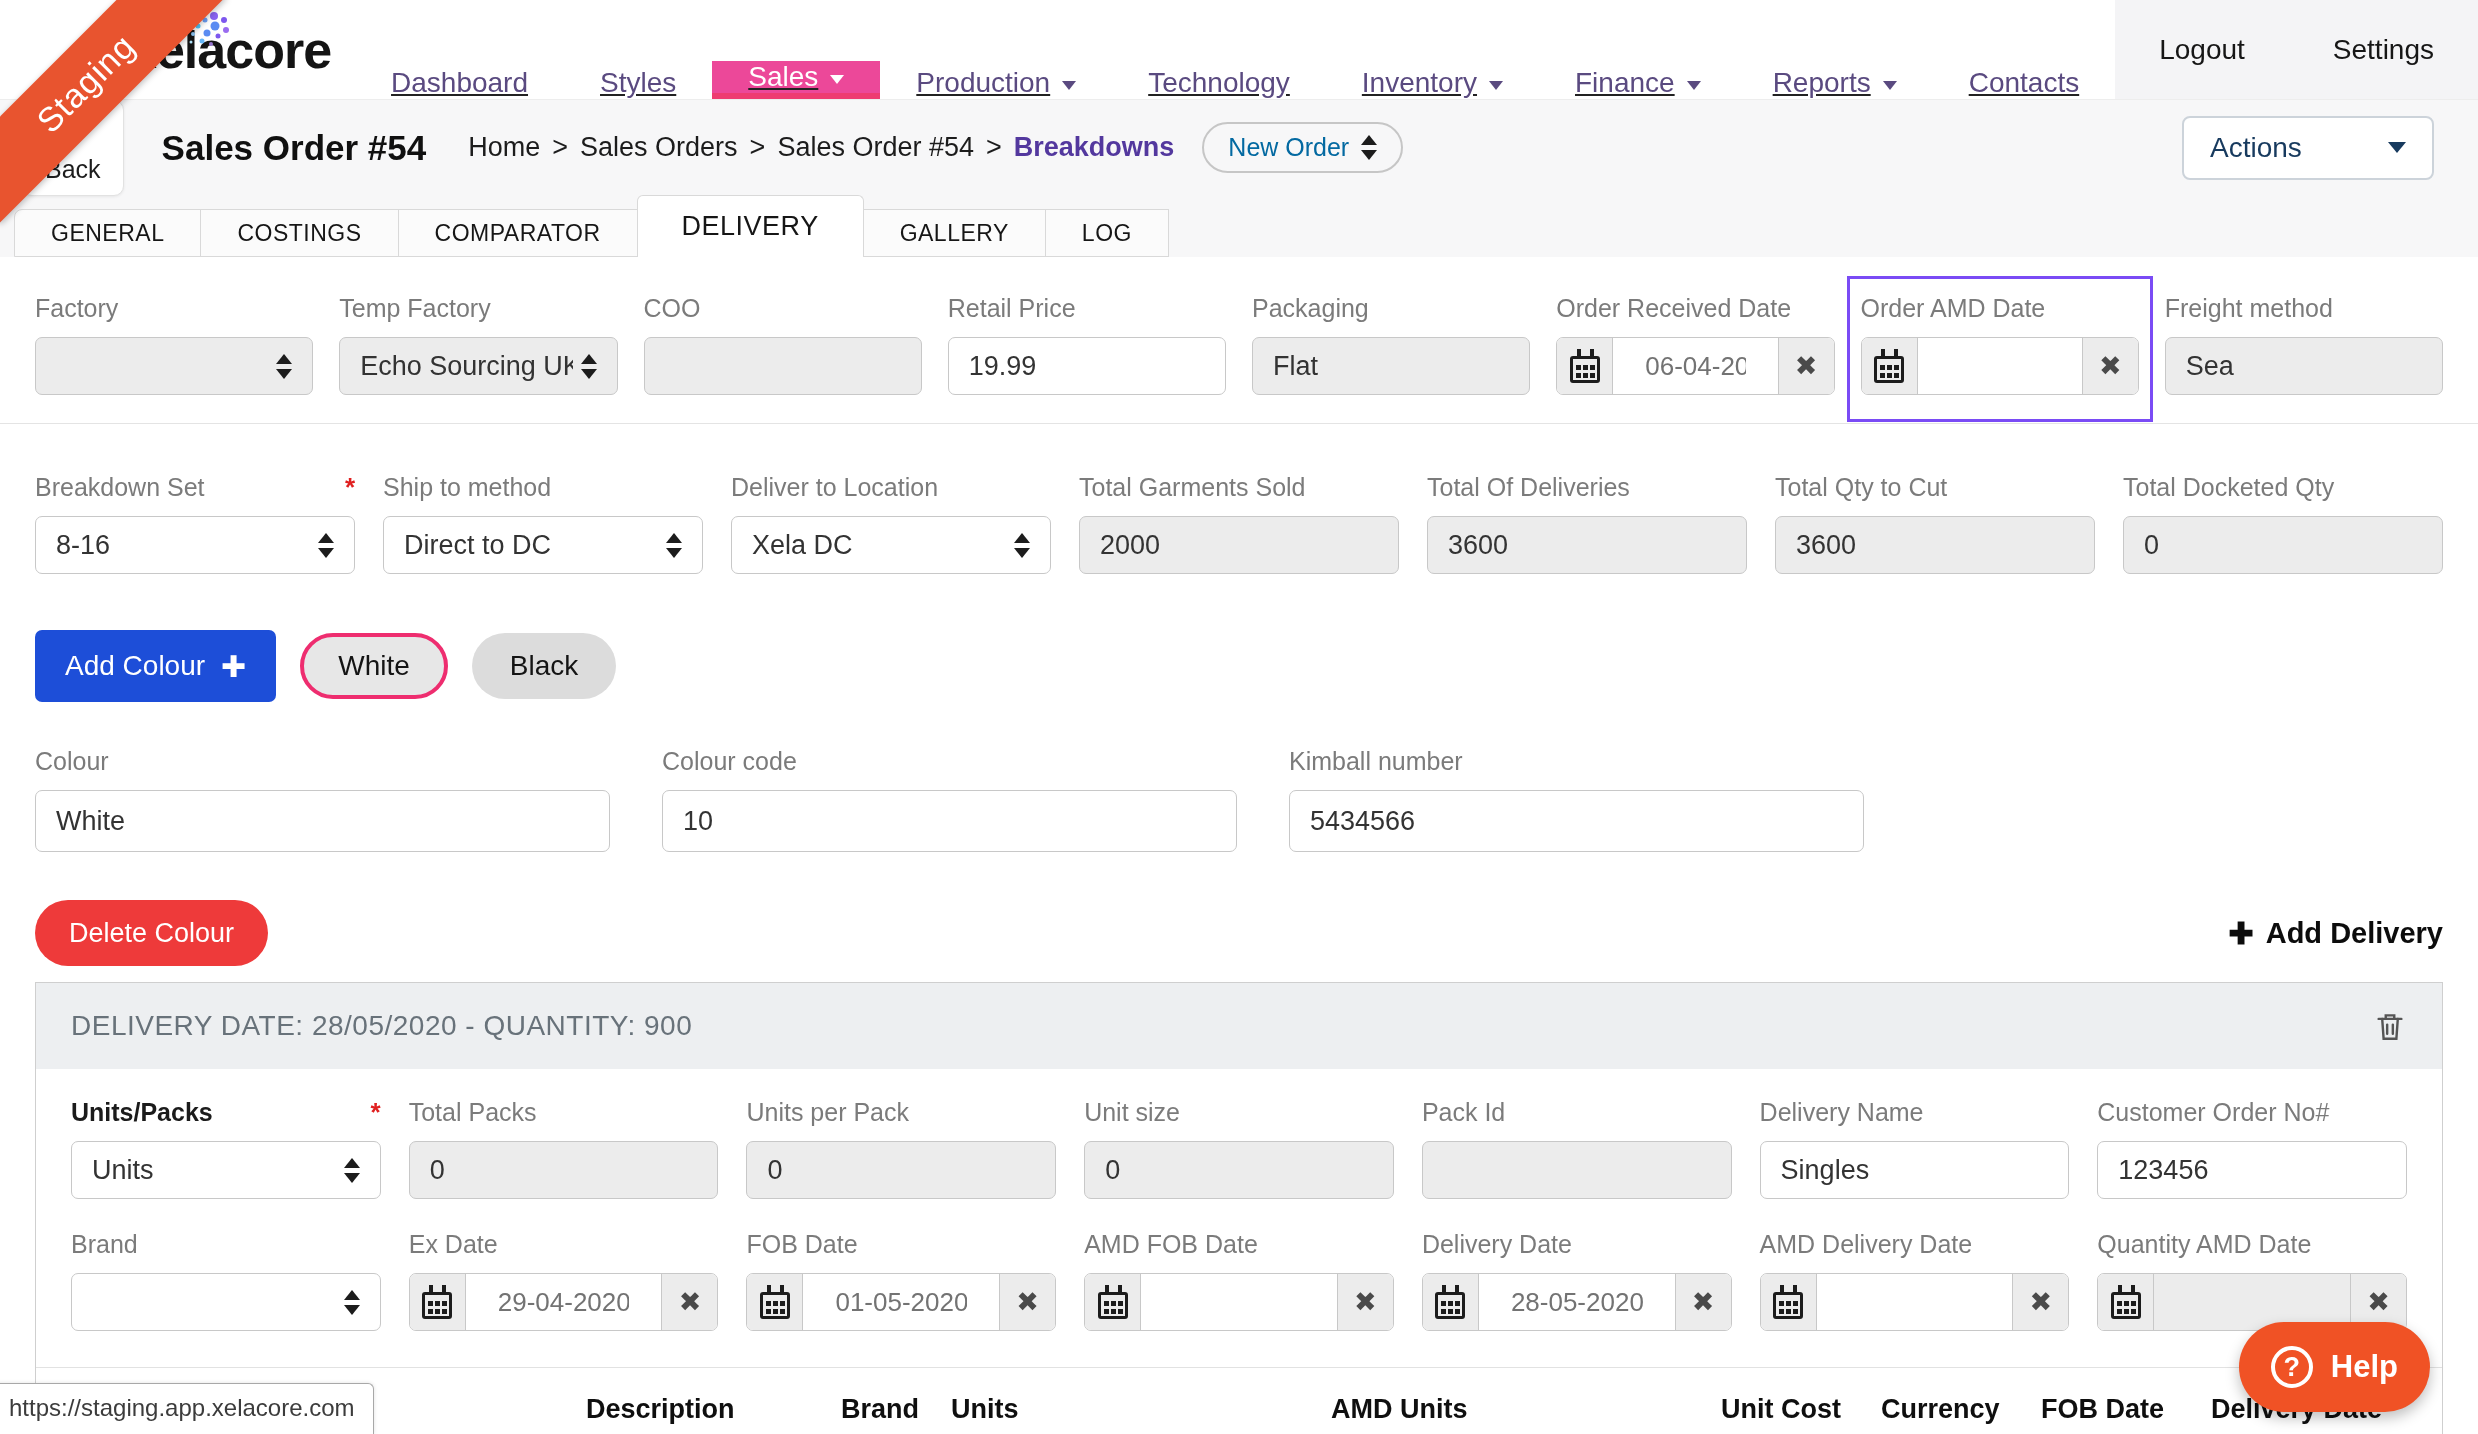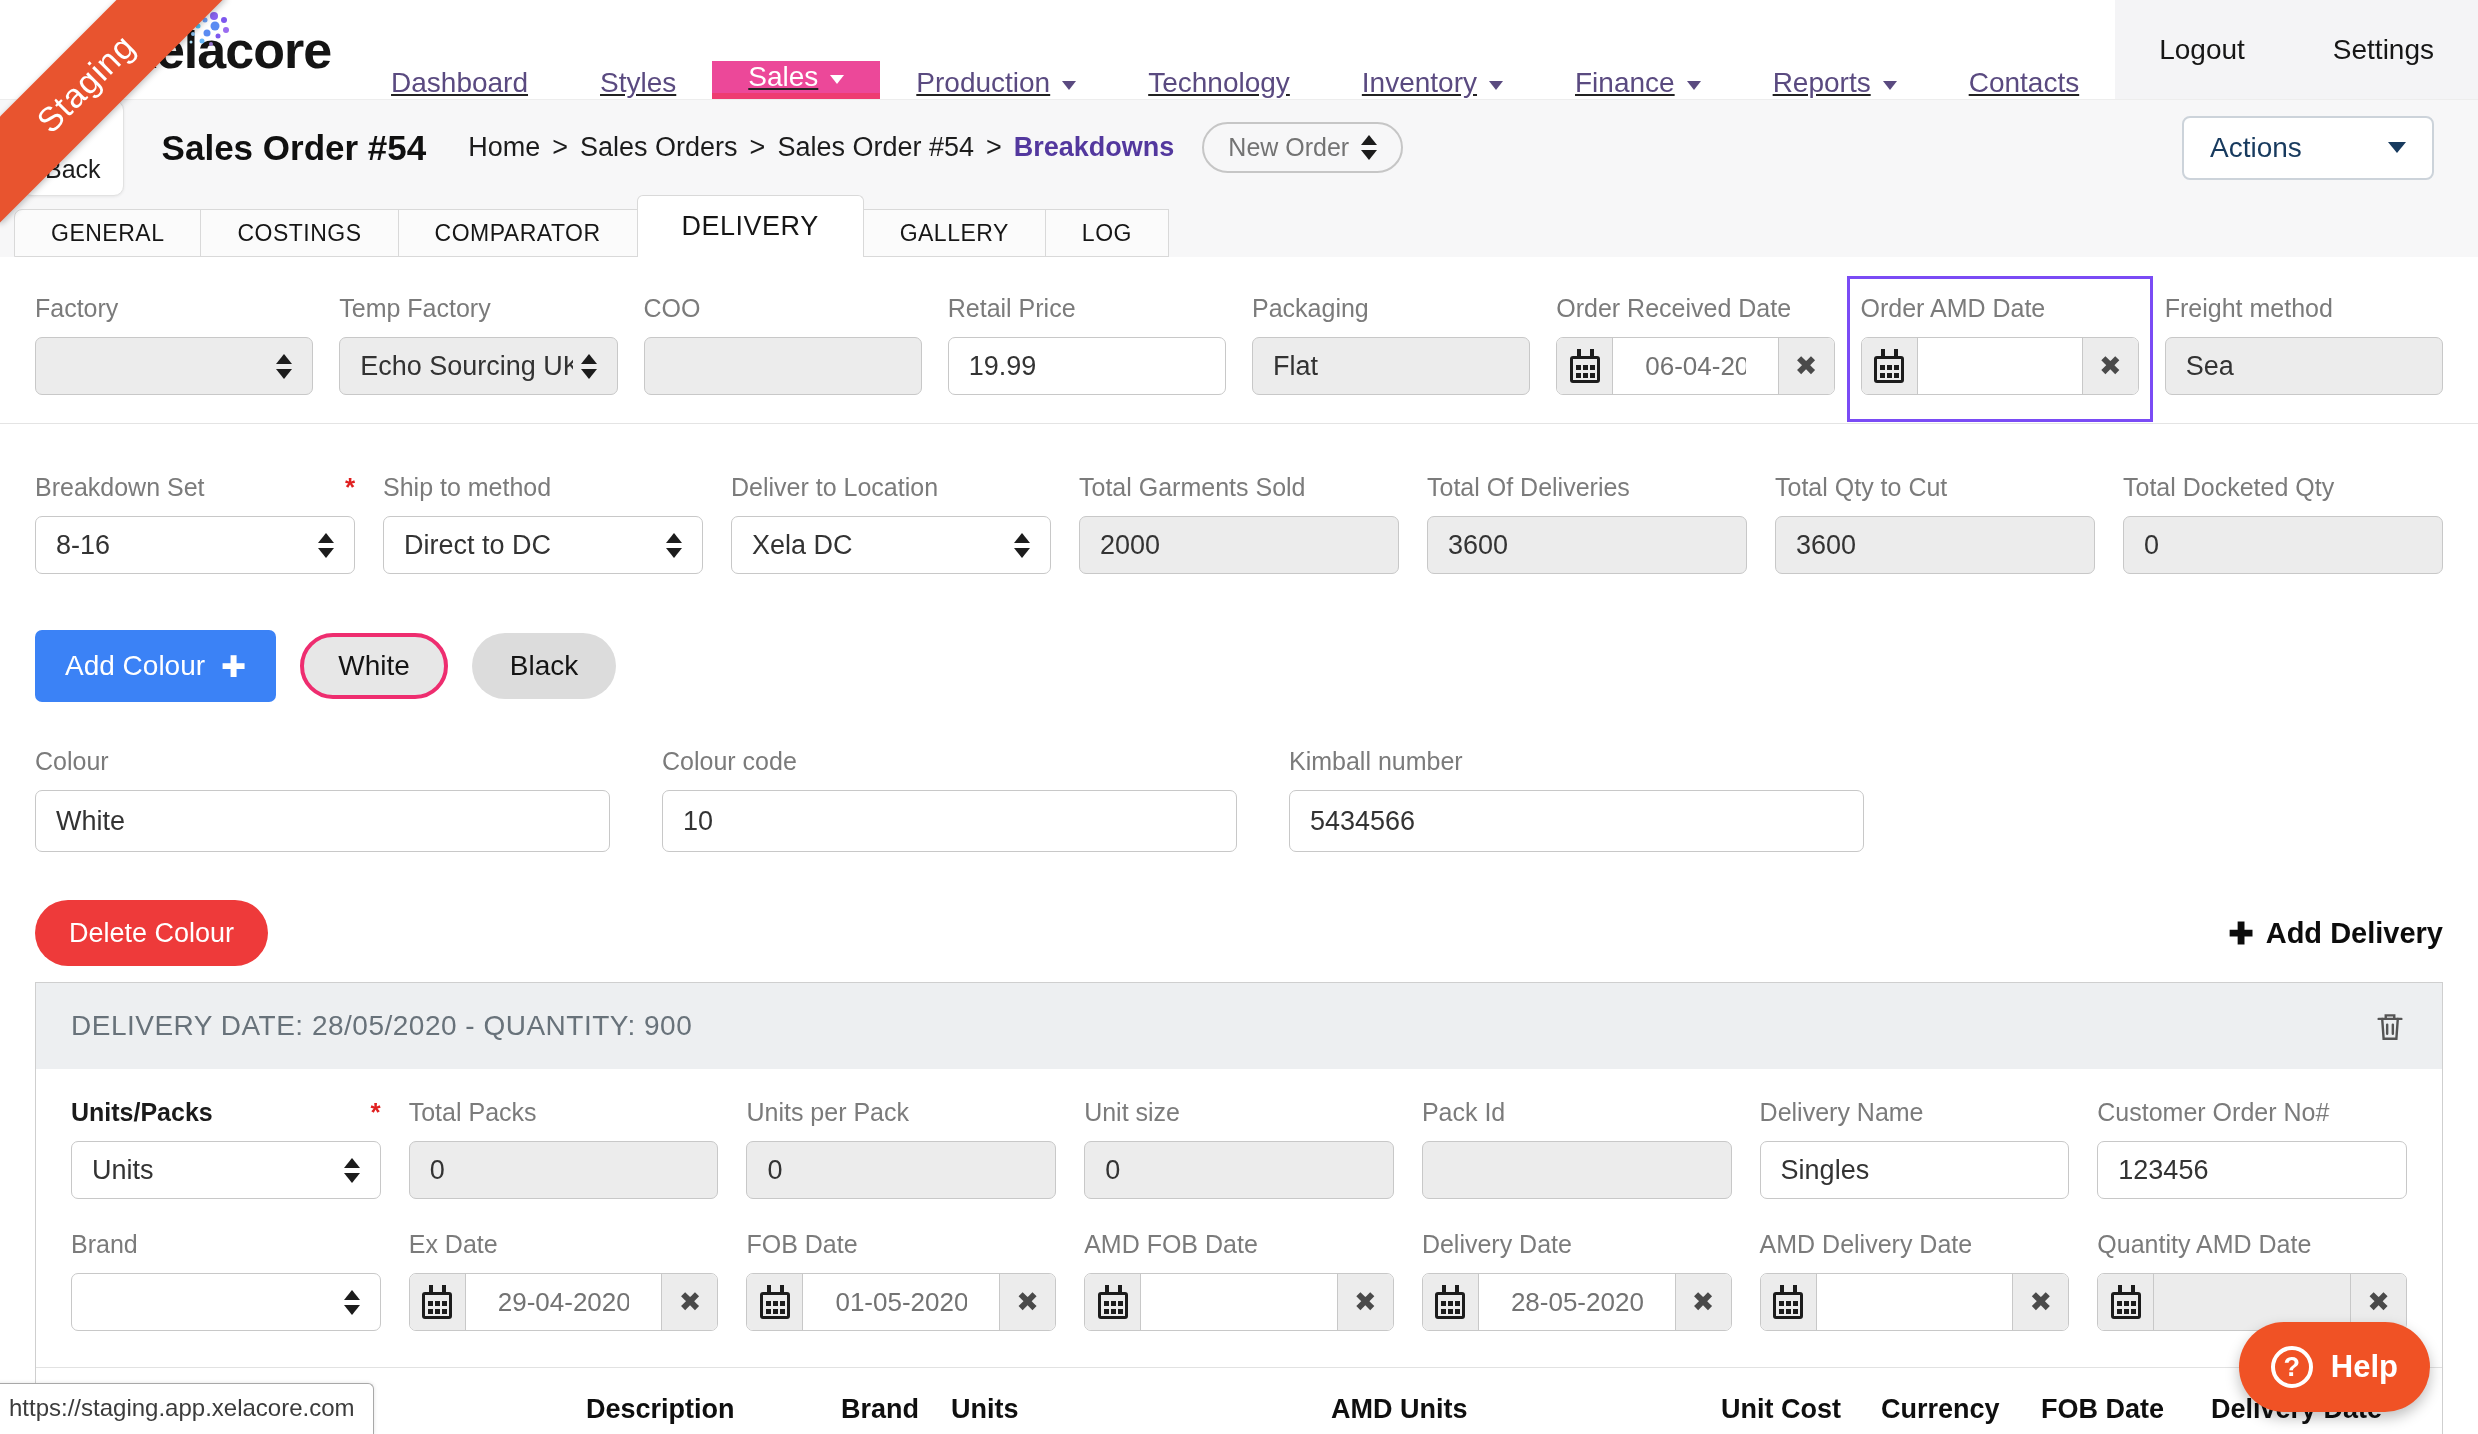--- a/index.html
+++ b/index.html
@@ -42,21 +42,21 @@
     flex-direction:column;
   }
   .pg-title { font-size:35px; font-weight:800; color:#101010; margin-left:38px; white-space:nowrap; }
   .crumbs { display:flex; align-items:center; gap:12px; margin-left:42px; font-size:27px; color:#1c1c1c; white-space:nowrap; }
   .crumbs .crumb { color:#1c1c1c; text-decoration:none; cursor:pointer; }
   .crumbs .sep { color:#1c1c1c; }
   .crumbs .current { color:#53389e; font-weight:700; }
   .neworder {
     margin-left:28px; display:inline-flex; align-items:center; gap:4px;
     border:2px solid #c6c6c6; border-radius:30px; padding:9px 24px;
-    font-size:25px; color:#737373; cursor:pointer; background:transparent;
+    font-size:25px; color:#0369a1; cursor:pointer; background:transparent;
   }
   .actions {
     margin-left:auto; margin-right:22px; width:252px; height:64px;
     display:flex; align-items:center; justify-content:space-between;
     background:#fff; border:2px solid #ccd3da; border-radius:8px;
     padding:0 26px; font-size:28px; color:#173a5e; cursor:pointer; font-family:inherit;
   }
   .caret-down { border-left:9px solid transparent; border-right:9px solid transparent; border-top:11px solid currentColor; display:inline-block; }
 
   
@@ -112,21 +112,21 @@
     box-shadow:7px 0 #1c1c1c, 14px 0 #1c1c1c, 0 8px #1c1c1c, 7px 8px #1c1c1c, 14px 8px #1c1c1c; }
 
   .hl-box { position:absolute; left:-14px; right:-14px; top:-17px; bottom:-27px; border:3px solid #7a4bf5; pointer-events:none; }
 
   .rule { border-top:1px solid #e4e4e4; margin:28px -35px 0; }
   .row2 { margin-top:48px; }
 
   
   .chiprow { margin-top:56px; display:flex; align-items:center; gap:24px; }
   .btn-blue {
-    height:72px; background:#3b82f6; color:#fff; border:none; border-radius:7px;
+    height:72px; background:#1d4ed8; color:#fff; border:none; border-radius:7px;
     padding:0 30px; font-size:28px; display:inline-flex; align-items:center; gap:16px; cursor:pointer; font-family:inherit;
   }
   .chip { height:66px; background:#dcdcdc; border-radius:40px; padding:0 38px; font-size:28px; color:#141414; display:inline-flex; align-items:center; cursor:pointer; border:none; font-family:inherit; }
   .chip.selected { background:#e7e7e7; border:4px solid #ee2d6f; padding:0 34px; }
 
   .colour-fields { margin-top:44px; display:flex; gap:52px; }
   .colour-fields .cf { flex:0 0 575px; }
 
   .delrow { margin-top:48px; display:flex; align-items:center; justify-content:space-between; }
   .btn-red { height:66px; background:#ee3a3a; color:#fff; border:none; border-radius:36px; padding:0 34px; font-size:27px; cursor:pointer; font-family:inherit; }

